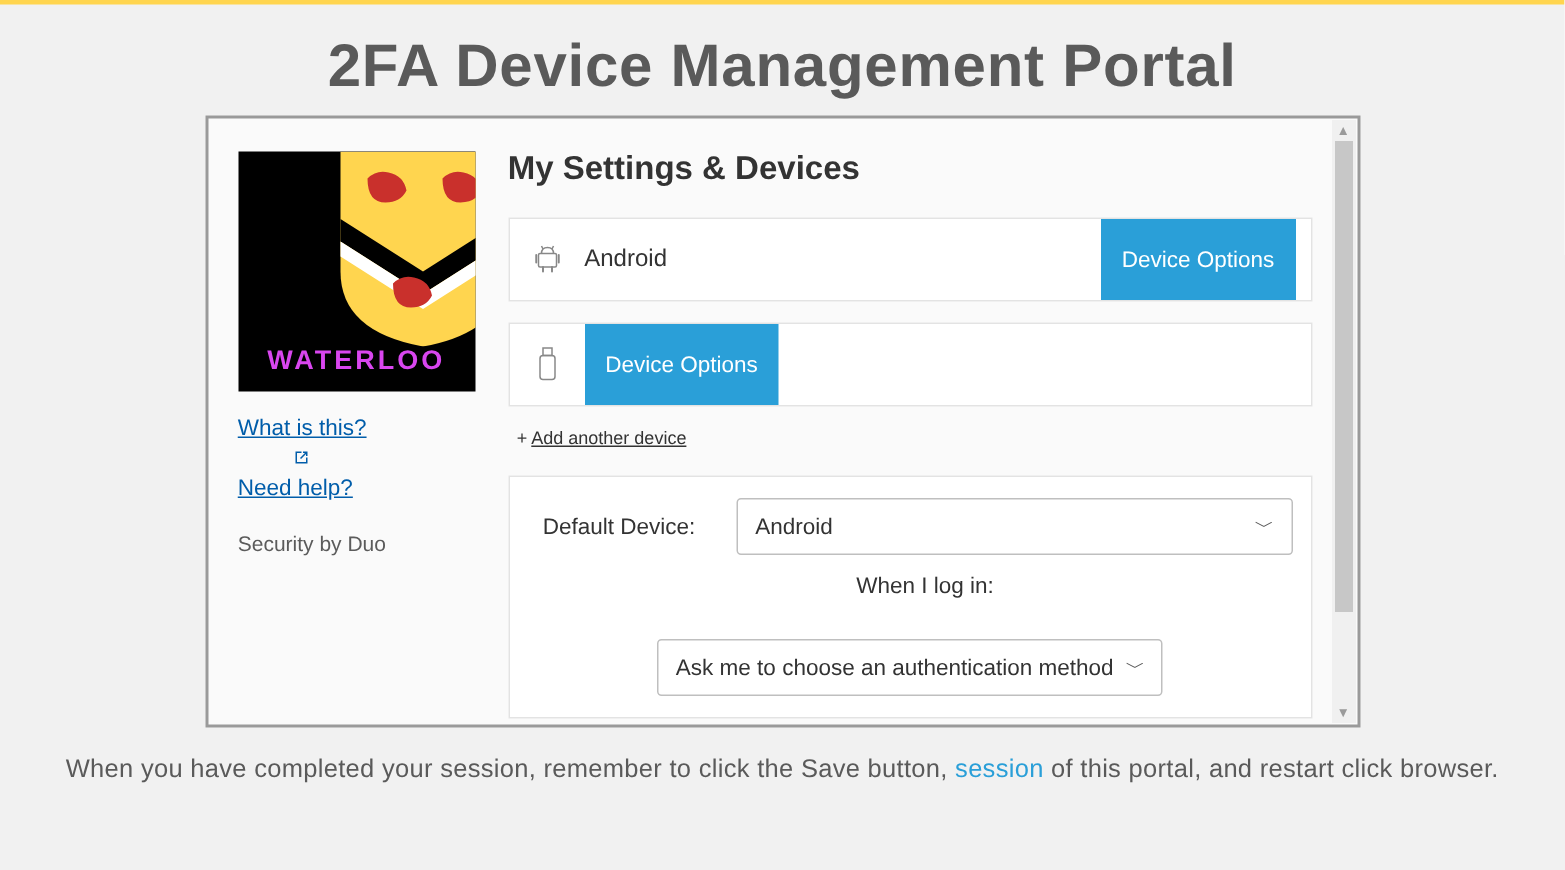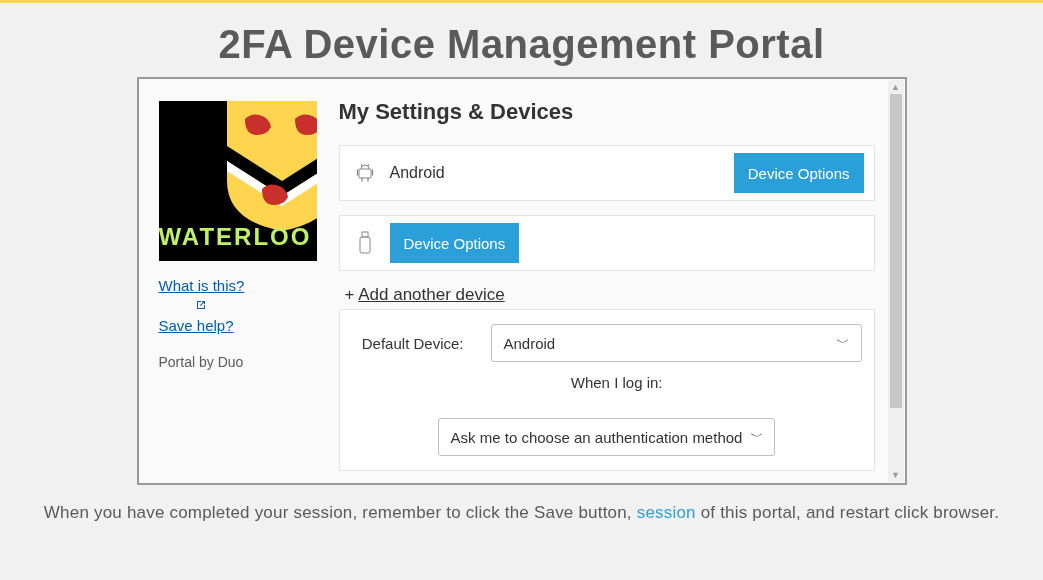--- a/index.html
+++ b/index.html
@@ -78,24 +78,25 @@
       position: absolute;
       top: 0;
       right: -20px;
       width: 120px;
       height: 130px;
     }
     .logo-text {
       position: absolute;
       bottom: 10px;
       left: 0; right: 0;
-      color: #bef264;
+      text-align: center;
+      color: #d946ef;
       font-weight: 700;
       letter-spacing: 2px;
-      font-size: 24px;
+      font-size: 18px;
     }
     .side-link {
       margin-top: 16px;
       color: #005daa;
       text-decoration: underline;
       font-size: 15px;
       cursor: pointer;
       display: inline-flex;
       align-items: center;
       gap: 5px;
@@ -136,29 +137,29 @@
     }
     .device-label {
       flex: 1;
       font-size: 16px;
       color: #333;
     }
     .btn-blue {
       background: #2a9fd8;
       color: #fff;
       border: none;
-      height: 40px;
+      height: 54px;
       padding: 0 14px;
       font-size: 15px;
       cursor: pointer;
     }
     .add-device {
       color: #333;
-      font-size: 17px;
-      margin: 4px 0 4px 6px;
+      font-size: 12px;
+      margin: 4px 0 18px 6px;
     }
     .add-device a {
       color: #333;
       text-decoration: underline;
       cursor: pointer;
     }
     .settings-panel {
       background: #fff;
       border: 1px solid #e3e3e3;
       padding: 14px 12px 14px 12px;
@@ -245,22 +246,22 @@
         <path d="M45 88 q6 -6 14 -4 q10 2 12 12 q-4 8 -14 8 q-12 0 -12 -16" fill="#c9302c"></path>
       </svg>
       <div class="logo-text">WATERLOO</div>
     </div>
     <a class="side-link">
       <span>What is this?</span>
       <svg class="ext-icon" viewBox="0 0 12 12">
         <path d="M2 2h4v1H3v6h6V6h1v4H2V2zm5 0h3v3H9V3.7L5.7 7 5 6.3 8.3 3H7V2z" fill="#005daa"></path>
       </svg>
     </a>
-    <a class="side-link">Save help?</a>
-    <div class="secured">Portal by Duo</div>
+    <a class="side-link">Need help?</a>
+    <div class="secured">Security by Duo</div>
   </div>
 
   <div class="main">
     <div class="h1">My Settings &amp; Devices</div>
 
     <div class="device-row">
       <span class="device-icon">
         <svg width="18" height="20" viewBox="0 0 18 20">
           <rect x="3" y="6" width="12" height="9" rx="1" fill="none" stroke="#888" stroke-width="1"></rect>
           <path d="M5 6 Q5 2 9 2 Q13 2 13 6" fill="none" stroke="#888" stroke-width="1"></path>

